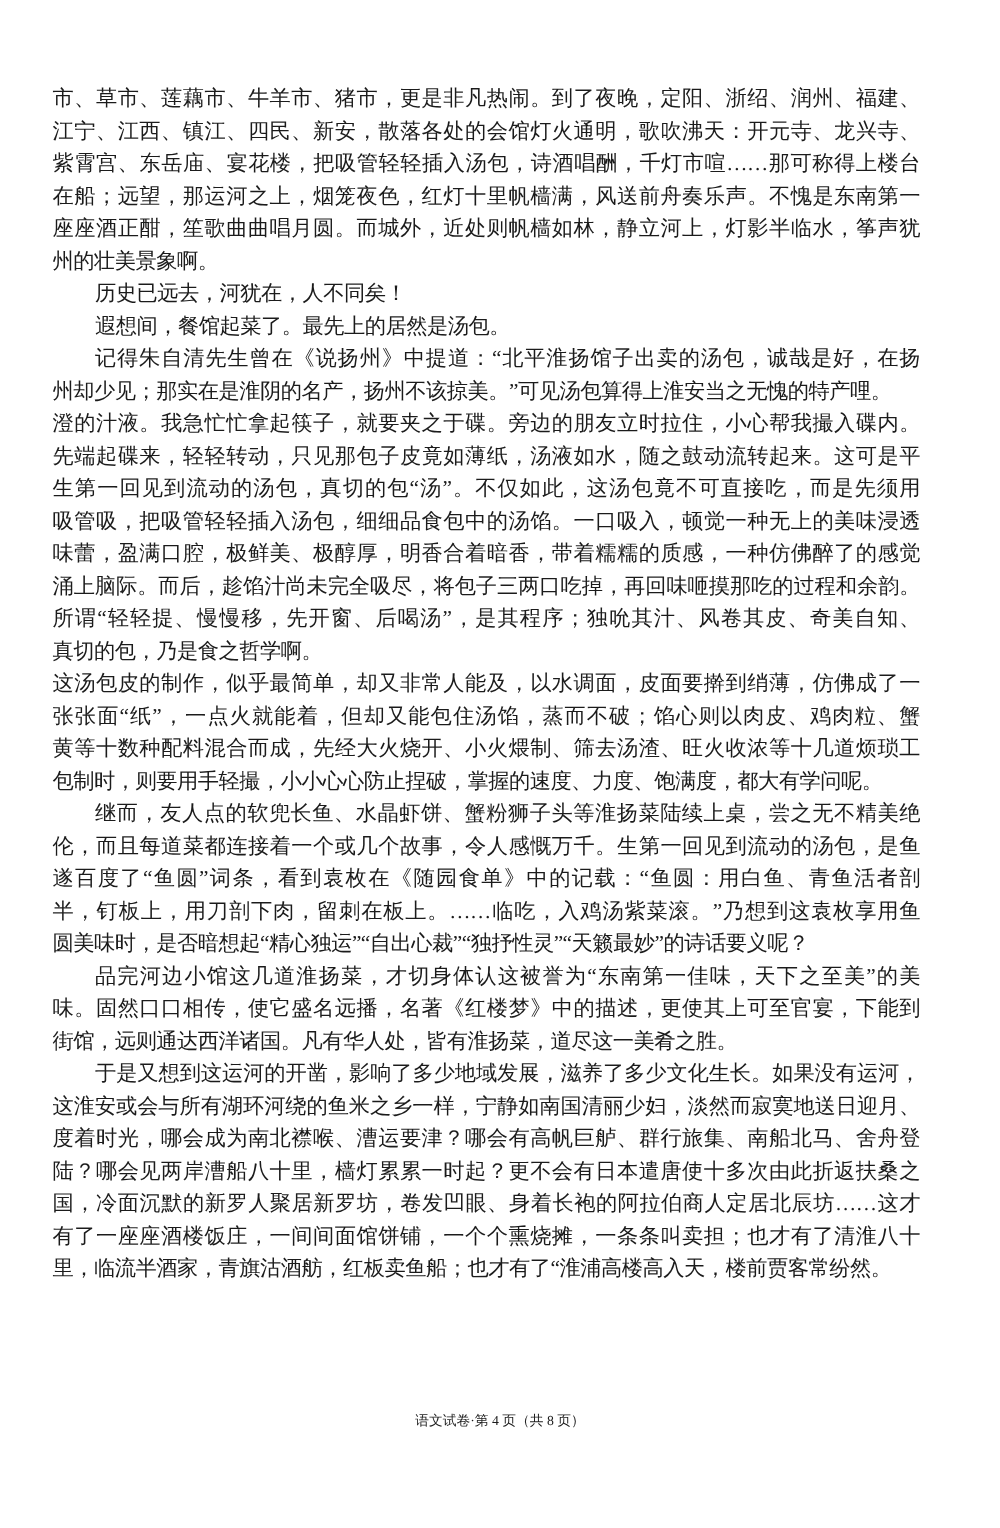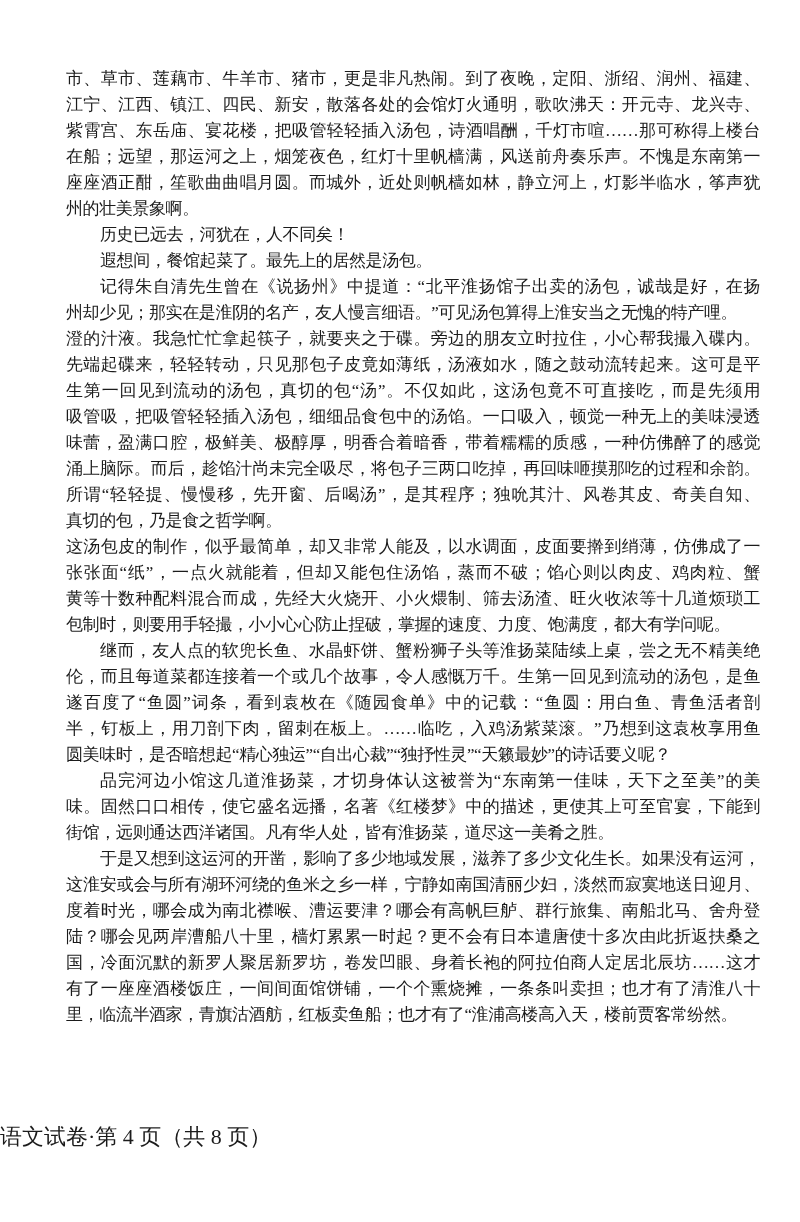--- a/index.html
+++ b/index.html
@@ -11,21 +11,21 @@
     position: relative;
     width: 800px;
     height: 1222px;
     background: #ffffff;
     color: #1b1b1b;
     font-family: "Liberation Serif", "DejaVu Serif", serif;
     overflow: hidden;
   }
   .passage {
     position: absolute;
-    left: 66px;
+    left: 42px;
     top: 66px;
     width: 694px;
   }
   .para {
     margin: 0;
     padding: 0;
   }
   .line {
     font-size: 17px;
     line-height: 26px;
@@ -40,21 +40,22 @@
     text-align-last: left;
   }
   .line.indent {
     text-indent: 2em;
   }
   .footer {
     position: absolute;
     top: 1124px;
     left: 0;
     width: 100%;
-    font-size: 22px;
+    text-align: center;
+    font-size: 11px;
     line-height: 26px;
     color: #1b1b1b;
   }
 </style>
 </head>
 <body>
 
 <div class="page">
   <div class="passage" id="passage">
       <div class="para">
@@ -66,21 +67,21 @@
         <div class="line last">州的壮美景象啊。</div>
       </div>
       <div class="para">
         <div class="line last indent">历史已远去，河犹在，人不同矣！</div>
       </div>
       <div class="para">
         <div class="line last indent">遐想间，餐馆起菜了。最先上的居然是汤包。</div>
       </div>
       <div class="para">
         <div class="line indent">记得朱自清先生曾在《说扬州》中提道：“北平淮扬馆子出卖的汤包，诚哉是好，在扬</div>
-        <div class="line last">州却少见；那实在是淮阴的名产，友人慢言细语。”可见汤包算得上淮安当之无愧的特产哩。</div>
+        <div class="line last">州却少见；那实在是淮阴的名产，扬州不该掠美。”可见汤包算得上淮安当之无愧的特产哩。</div>
       </div>
       <div class="para">
         <div class="line">澄的汁液。我急忙忙拿起筷子，就要夹之于碟。旁边的朋友立时拉住，小心帮我撮入碟内。</div>
         <div class="line">先端起碟来，轻轻转动，只见那包子皮竟如薄纸，汤液如水，随之鼓动流转起来。这可是平</div>
         <div class="line">生第一回见到流动的汤包，真切的包“汤”。不仅如此，这汤包竟不可直接吃，而是先须用</div>
         <div class="line">吸管吸，把吸管轻轻插入汤包，细细品食包中的汤馅。一口吸入，顿觉一种无上的美味浸透</div>
         <div class="line">味蕾，盈满口腔，极鲜美、极醇厚，明香合着暗香，带着糯糯的质感，一种仿佛醉了的感觉</div>
         <div class="line">涌上脑际。而后，趁馅汁尚未完全吸尽，将包子三两口吃掉，再回味咂摸那吃的过程和余韵。</div>
         <div class="line">所谓“轻轻提、慢慢移，先开窗、后喝汤”，是其程序；独吮其汁、风卷其皮、奇美自知、</div>
         <div class="line last">真切的包，乃是食之哲学啊。</div>

